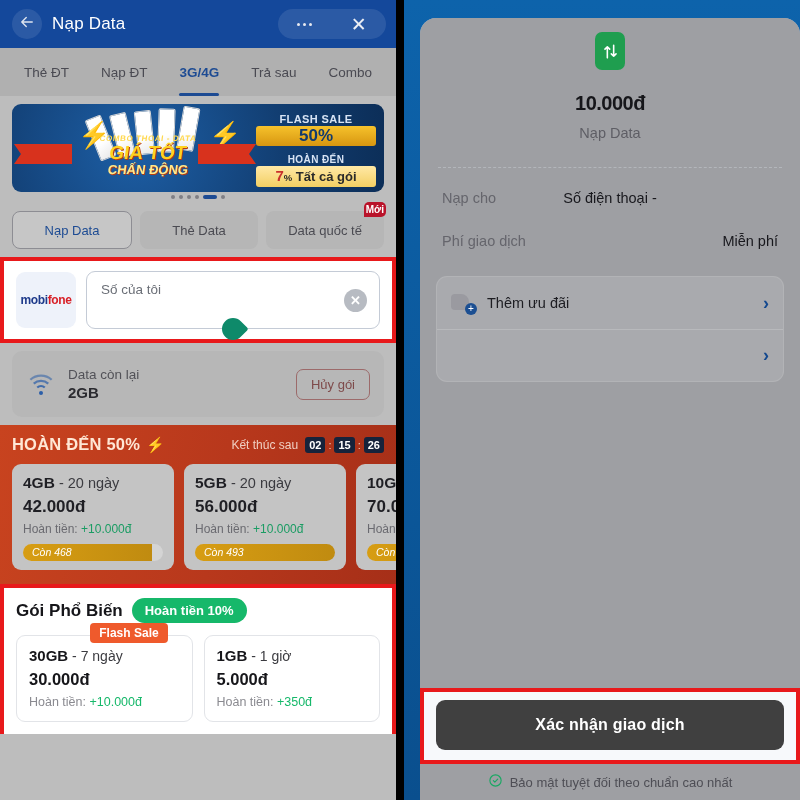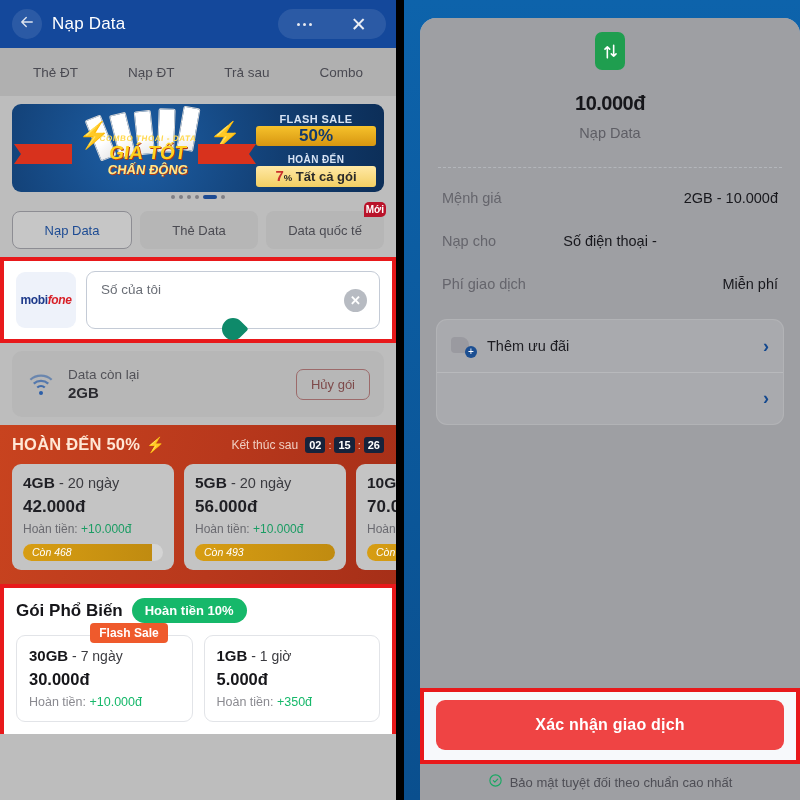--- a/index.html
+++ b/index.html
@@ -129,21 +129,21 @@
 
   
   .hl-box { border: 4px solid #e8191b; background: #fff; }
 
   .phone-row { display: flex; align-items: center; gap: 10px; padding: 10px 12px; }
   .carrier-logo {
     width: 60px; height: 56px; border-radius: 9px; background: #eef2fa;
     display: flex; align-items: center; justify-content: center; flex: 0 0 auto;
   }
   .carrier-logo span { font-size: 12px; font-weight: bold; letter-spacing: -.4px; }
-  .c-blue { color: #1e3a8a; } .c-red { color: #d81f26; font-style: italic; }
+  .c-blue { color: #1e3a8a; } .c-red { color: #d81f26; }
   .phone-input {
     flex: 1; height: 58px; border: 1px solid #c4cbd6; border-radius: 9px;
     background: #fff; position: relative; display: flex; align-items: flex-start;
     padding: 10px 42px 0 14px;
   }
   .phone-input .ph { font-size: 13.5px; color: #6b6f77; }
   .clear-ic {
     position: absolute; right: 12px; top: 17px; width: 23px; height: 23px;
     border-radius: 50%; background: #b7bbc2; color: #fff; font-size: 13px;
     display: flex; align-items: center; justify-content: center; font-weight: bold;
@@ -263,21 +263,21 @@
     position: absolute; right: 0; bottom: 0; width: 12px; height: 12px;
     border-radius: 50%; background: #1c4f92; color: #fff; font-size: 10px;
     display: flex; align-items: center; justify-content: center; line-height: 1;
   }
   .r-card-label { font-size: 14.5px; color: #1d1d22; margin-left: 10px; }
   .chev { margin-left: auto; color: #14498f; font-size: 18px; font-weight: bold; }
 
   .r-bottom { position: absolute; left: 16px; right: 0; bottom: 0; }
   .r-confirm-hl { border: 4px solid #e8191b; background: #f7f9fb; padding: 8px 12px 10px; }
   .r-confirm {
-    height: 50px; border-radius: 9px; background: #ef4444; color: #fff;
+    height: 50px; border-radius: 9px; background: #404040; color: #fff;
     font-size: 16px; font-weight: bold; display: flex; align-items: center;
     justify-content: center; letter-spacing: .2px;
   }
   .r-secure {
     display: flex; align-items: center; justify-content: center; gap: 7px;
     height: 36px; font-size: 13px; color: #4e4e55;
   }
   .r-secure .shield { color: #17a862; font-size: 14px; }
 </style>
 </head>
@@ -305,20 +305,23 @@
         <span class="x-ic">✕</span>
       </div>
     </div>
 
     <div class="l-tabs">
       <div class="l-tab">
           <span>Thẻ ĐT</span>
         </div>
       <div class="l-tab">
           <span>Nạp ĐT</span>
+        </div>
+      <div class="l-tab active">
+          <span>3G/4G</span>
         </div>
       <div class="l-tab">
           <span>Trả sau</span>
         </div>
       <div class="l-tab">
           <span>Combo</span>
         </div>
     </div>
 
     <div class="banner-wrap">
@@ -511,24 +514,20 @@
             <path d="M8 20V6M8 6L5 9M8 6l3 3"></path>
             <path d="M16 4v14M16 18l3-3M16 18l-3-3"></path>
           </svg>
         </div>
         <div class="r-amount">10.000đ</div>
         <div class="r-sublabel">Nạp Data</div>
       </div>
       <div class="r-dash"></div>
 
       <div class="r-rows">
-        <div class="r-row">
-          <span class="r-key">Mệnh giá</span>
-          <span class="r-val">2GB - 10.000đ</span>
-        </div>
         <div class="r-row r-row-rel">
           <span class="r-key">Nạp cho</span>
           <span class="r-val center">Số điện thoại -</span>
         </div>
         <div class="r-row">
           <span class="r-key">Phí giao dịch</span>
           <span class="r-val">Miễn phí</span>
         </div>
       </div>
 

